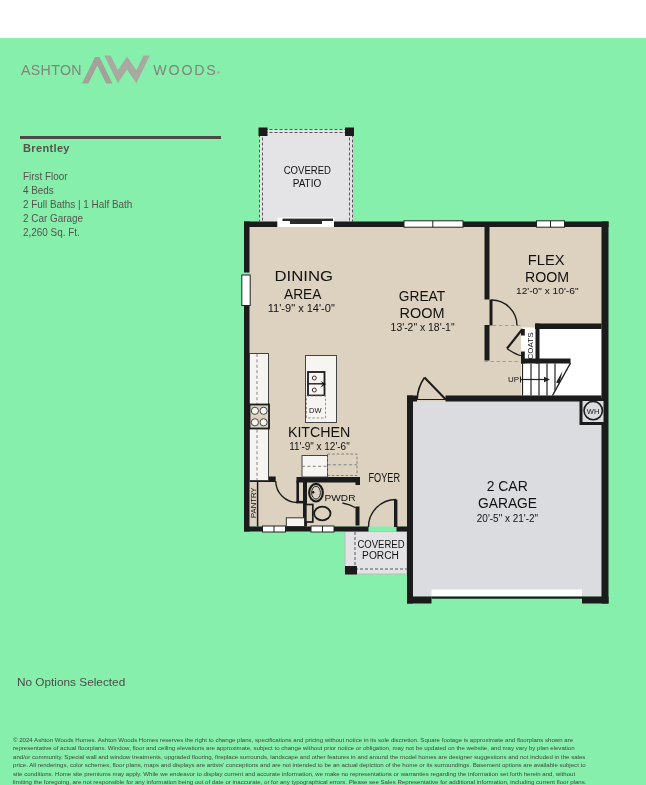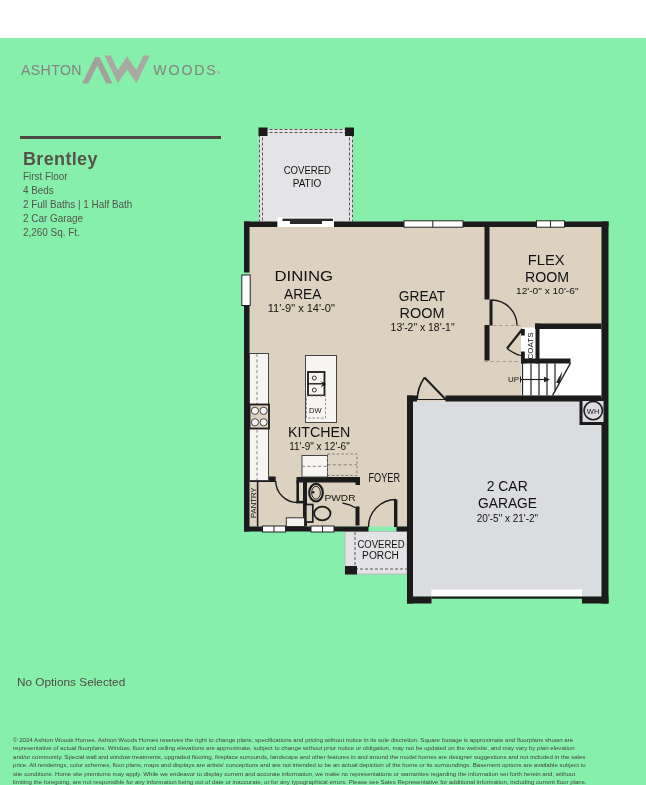--- a/index.html
+++ b/index.html
@@ -1,20 +1,20 @@
 <!DOCTYPE html>
 <html><head>
 <meta charset="utf-8">
 <style>
   html,body{margin:0;padding:0;background:#fff;}
   #page{position:relative;width:646px;height:785px;background:#86efac;overflow:hidden;
         font-family:"Liberation Sans", sans-serif;margin-top:38px;}
   .abs{position:absolute;}
   #rule1{left:20px;top:98px;width:201px;height:2.5px;background:#4c4a45;}
-  #brentley{left:23px;top:111px;font-size:18px;letter-spacing:0.35px;font-weight:bold;color:#55534b;}
+  #brentley{left:23px;top:104px;font-size:11px;letter-spacing:0.35px;font-weight:bold;color:#55534b;}
   #info{left:23px;top:131px;font-size:11px;line-height:14.05px;color:#55534d;transform:scaleX(.9);transform-origin:0 0;}
   #noopt{left:17px;top:636.5px;font-size:11.8px;font-weight:normal;color:#4e4c47;}
   #fine{left:13px;top:697.5px;font-size:6.1px;line-height:8.5px;color:#45433e;white-space:nowrap;}
 </style>
 </head>
 <body>
 <div id="page">
   <svg class="abs" style="left:0;top:0" width="240" height="60" viewBox="0 0 240 60">
     <text x="21" y="37" font-size="14.2" fill="#84837c" textLength="60.5" lengthAdjust="spacing" font-family="Liberation Sans, sans-serif">ASHTON</text>
     <text x="153.3" y="36.6" font-size="14.2" fill="#84837c" textLength="62.5" lengthAdjust="spacing" font-family="Liberation Sans, sans-serif">WOODS</text>

